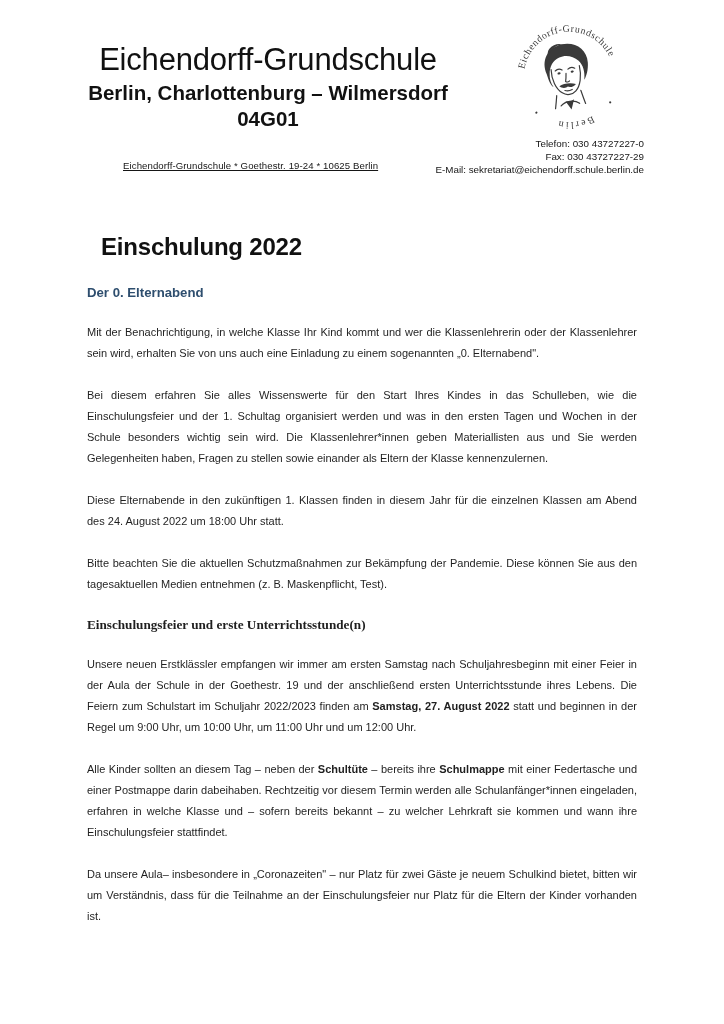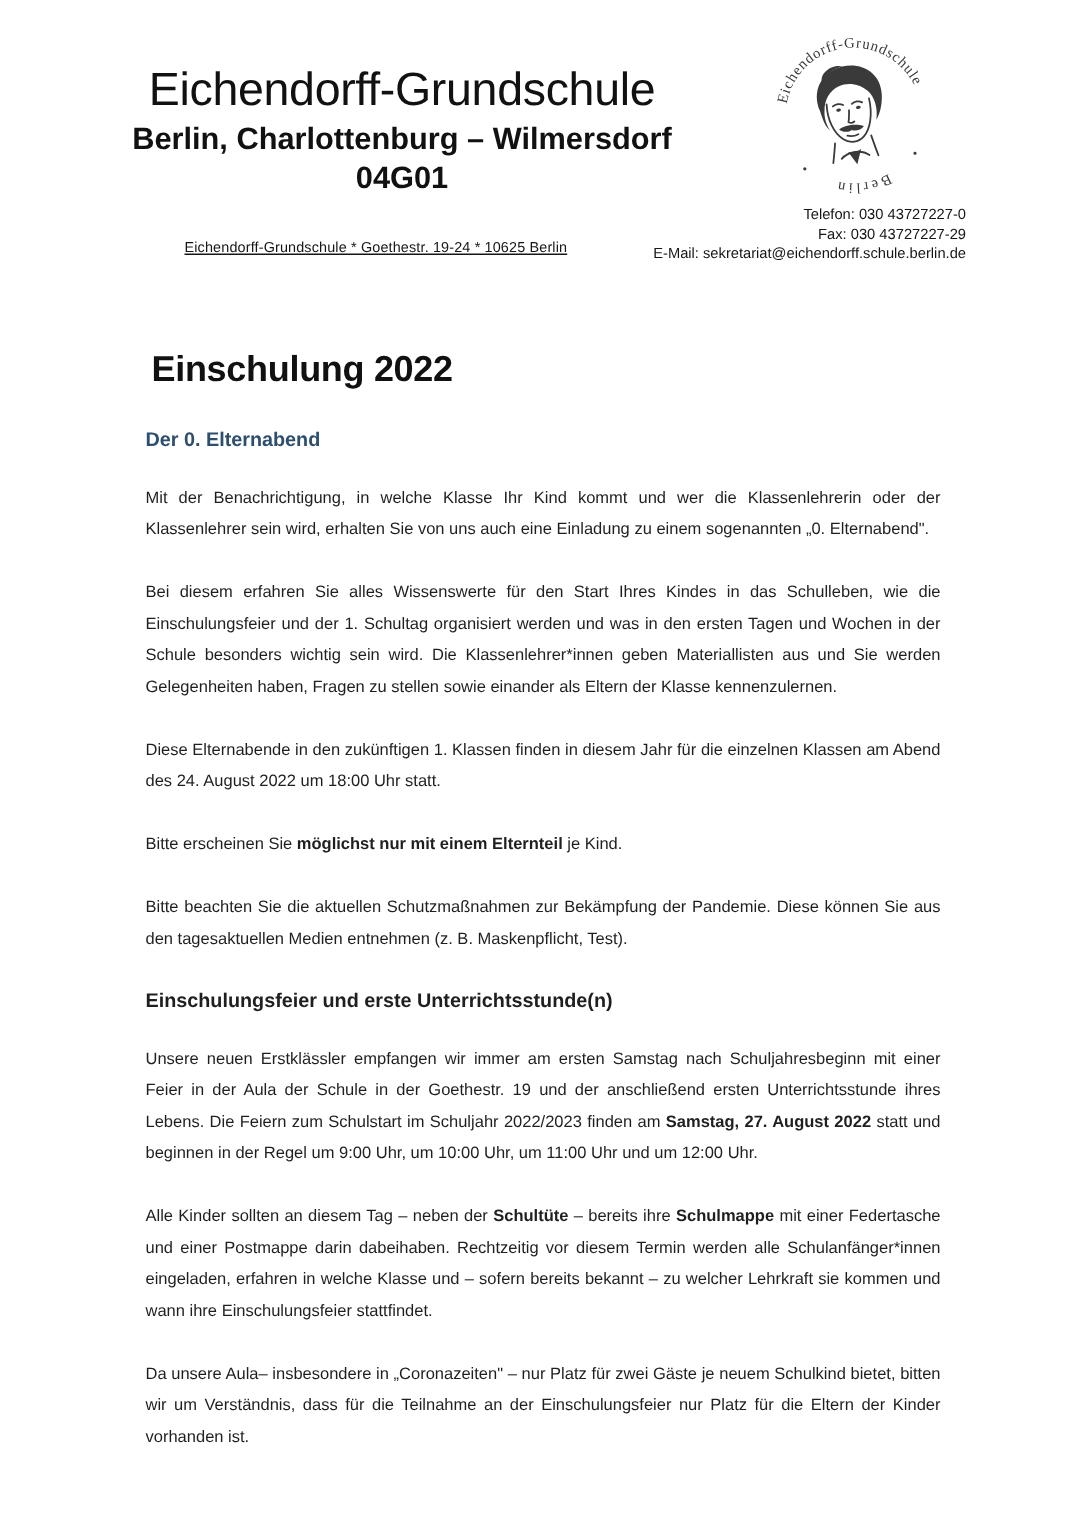--- a/index.html
+++ b/index.html
@@ -49,26 +49,26 @@
   }
 
   
   .doc{
     position:absolute;left:85px;top:233px;width:554px;
   }
   .doc-title{
     margin:0 16px 23px;font-size:24px;font-weight:700;color:#111;
     letter-spacing:-0.2px;
   }
-  .blk{margin:0 12px 21px;}
+  .blk{margin:0 2px 21px;}
   .blk-subheading{
     font-size:13.2px;font-weight:700;color:var(--accent);line-height:1.3;
   }
   .blk-bold-heading{
-    font-size:13.2px;font-weight:700;color:var(--ink);line-height:1.3;
+    font-size:13.2px;font-weight:700;color:var(--ink);line-height:1.3;font-family:Liberation Serif, serif;
   }
   p.blk-paragraph{
     font-size:11px;line-height:21px;text-align:justify;
     text-justify:inter-word;color:var(--ink);
   }
   p.blk-paragraph b{font-weight:700;}
 </style>
 </head>
 <body>
 
@@ -124,21 +124,20 @@
 
   <div class="sender-line">Eichendorff-Grundschule * Goethestr. 19-24 * 10625 Berlin</div>
 
   <main class="doc">
     <h2 class="doc-title">Einschulung 2022</h2>
     <div>
         <h3 class="blk blk-subheading"><span>Der 0. Elternabend</span></h3>
         <p class="blk blk-paragraph"><span>Mit der Benachrichtigung, in welche Klasse Ihr Kind kommt und wer die Klassenlehrerin oder der Klassenlehrer sein wird, erhalten Sie von uns auch eine Einladung zu einem sogenannten „0. Elternabend".</span></p>
         <p class="blk blk-paragraph"><span>Bei diesem erfahren Sie alles Wissenswerte für den Start Ihres Kindes in das Schulleben, wie die Einschulungsfeier und der 1. Schultag organisiert werden und was in den ersten Tagen und Wochen in der Schule besonders wichtig sein wird. Die Klassenlehrer*innen geben Materiallisten aus und Sie werden Gelegenheiten haben, Fragen zu stellen sowie einander als Eltern der Klasse kennenzulernen.</span></p>
         <p class="blk blk-paragraph"><span>Diese Elternabende in den zukünftigen 1. Klassen finden in diesem Jahr für die einzelnen Klassen am Abend des 24. August 2022 um 18:00 Uhr statt.</span></p>
-        <p class="blk blk-paragraph"><span>Bitte erscheinen Sie </span><b>möglichst nur mit einem Elternteil</b><span> je Kind.</span></p>
         <p class="blk blk-paragraph"><span>Bitte beachten Sie die aktuellen Schutzmaßnahmen zur Bekämpfung der Pandemie. Diese können Sie aus den tagesaktuellen Medien entnehmen (z. B. Maskenpflicht, Test).</span></p>
         <h3 class="blk blk-bold-heading"><b>Einschulungsfeier und erste Unterrichtsstunde(n)</b></h3>
         <p class="blk blk-paragraph"><span>Unsere neuen Erstklässler empfangen wir immer am ersten Samstag nach Schuljahresbeginn mit einer Feier in der Aula der Schule in der Goethestr. 19 und der anschließend ersten Unterrichtsstunde ihres Lebens. Die Feiern zum Schulstart im Schuljahr 2022/2023 finden am </span><b>Samstag, 27. August 2022</b><span> statt und beginnen in der Regel um 9:00 Uhr, um 10:00 Uhr, um 11:00 Uhr und um 12:00 Uhr.</span></p>
         <p class="blk blk-paragraph"><span>Alle Kinder sollten an diesem Tag – neben der </span><b>Schultüte</b><span> – bereits ihre </span><b>Schulmappe</b><span> mit einer Federtasche und einer Postmappe darin dabeihaben. Rechtzeitig vor diesem Termin werden alle Schulanfänger*innen eingeladen, erfahren in welche Klasse und – sofern bereits bekannt – zu welcher Lehrkraft sie kommen und wann ihre Einschulungsfeier stattfindet.</span></p>
         <p class="blk blk-paragraph"><span>Da unsere Aula– insbesondere in „Coronazeiten" – nur Platz für zwei Gäste je neuem Schulkind bietet, bitten wir um Verständnis, dass für die Teilnahme an der Einschulungsfeier nur Platz für die Eltern der Kinder vorhanden ist.</span></p>
       </div>
   </main>
 
 </div>
 

